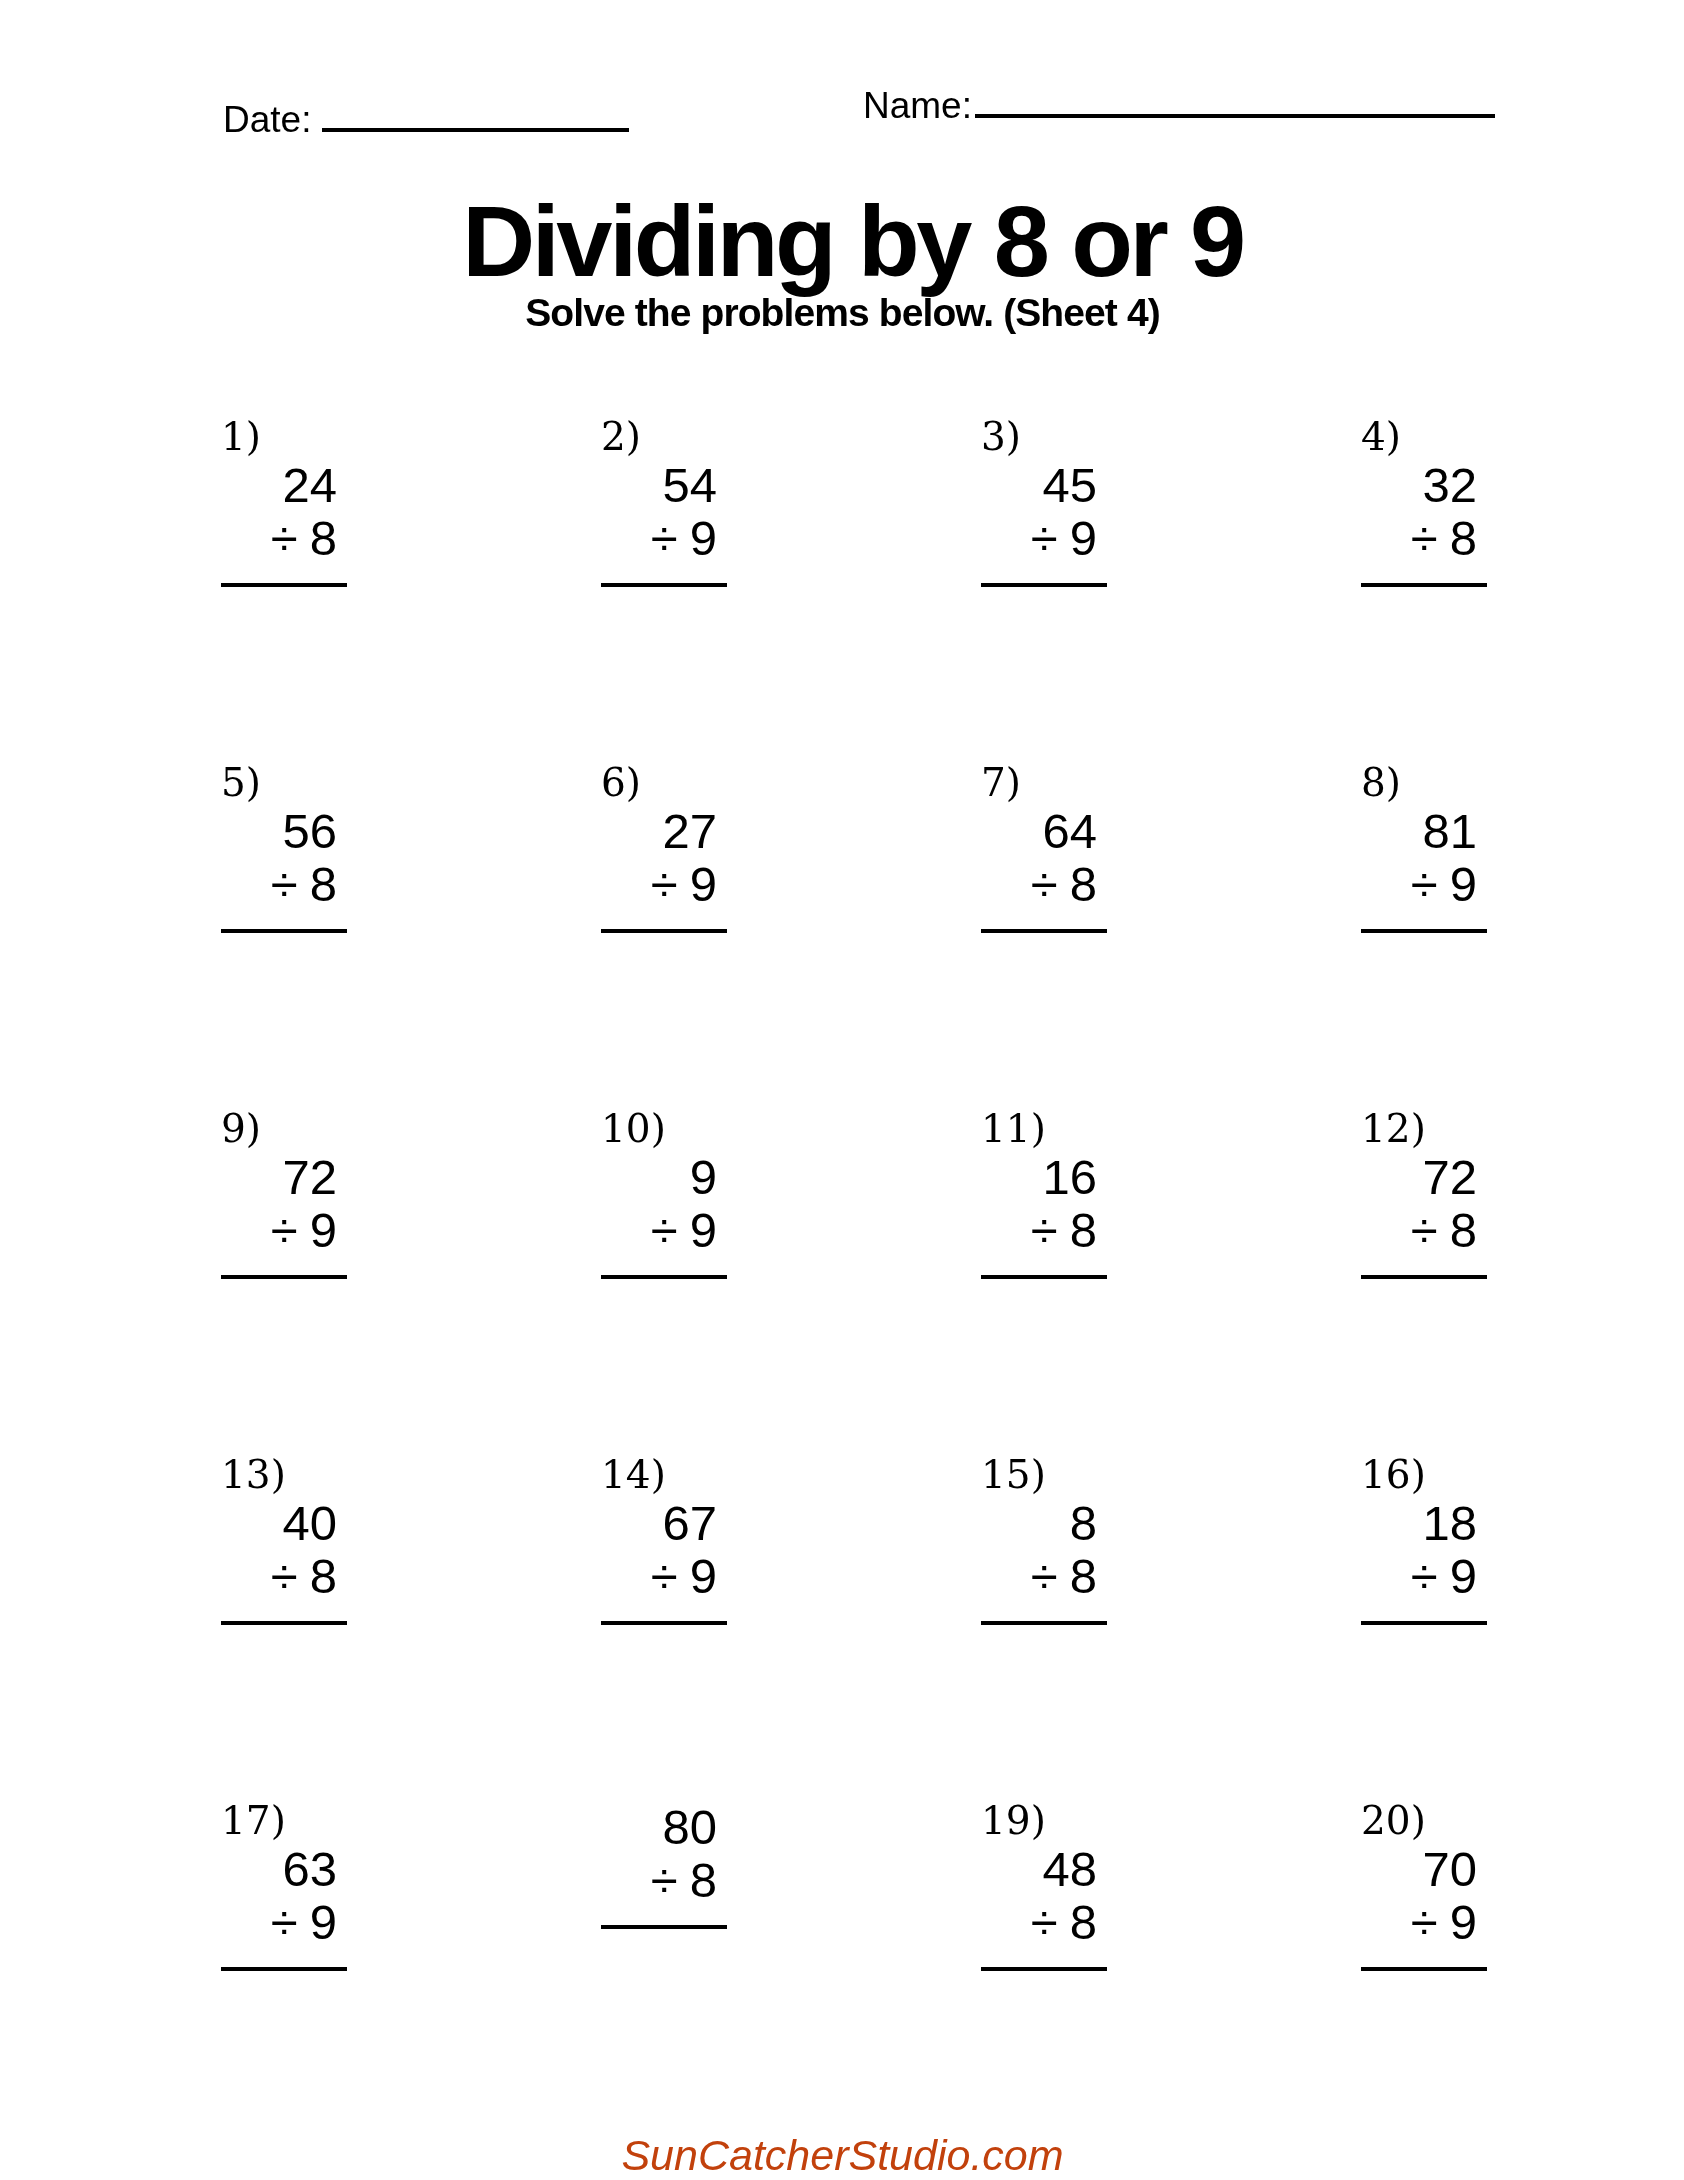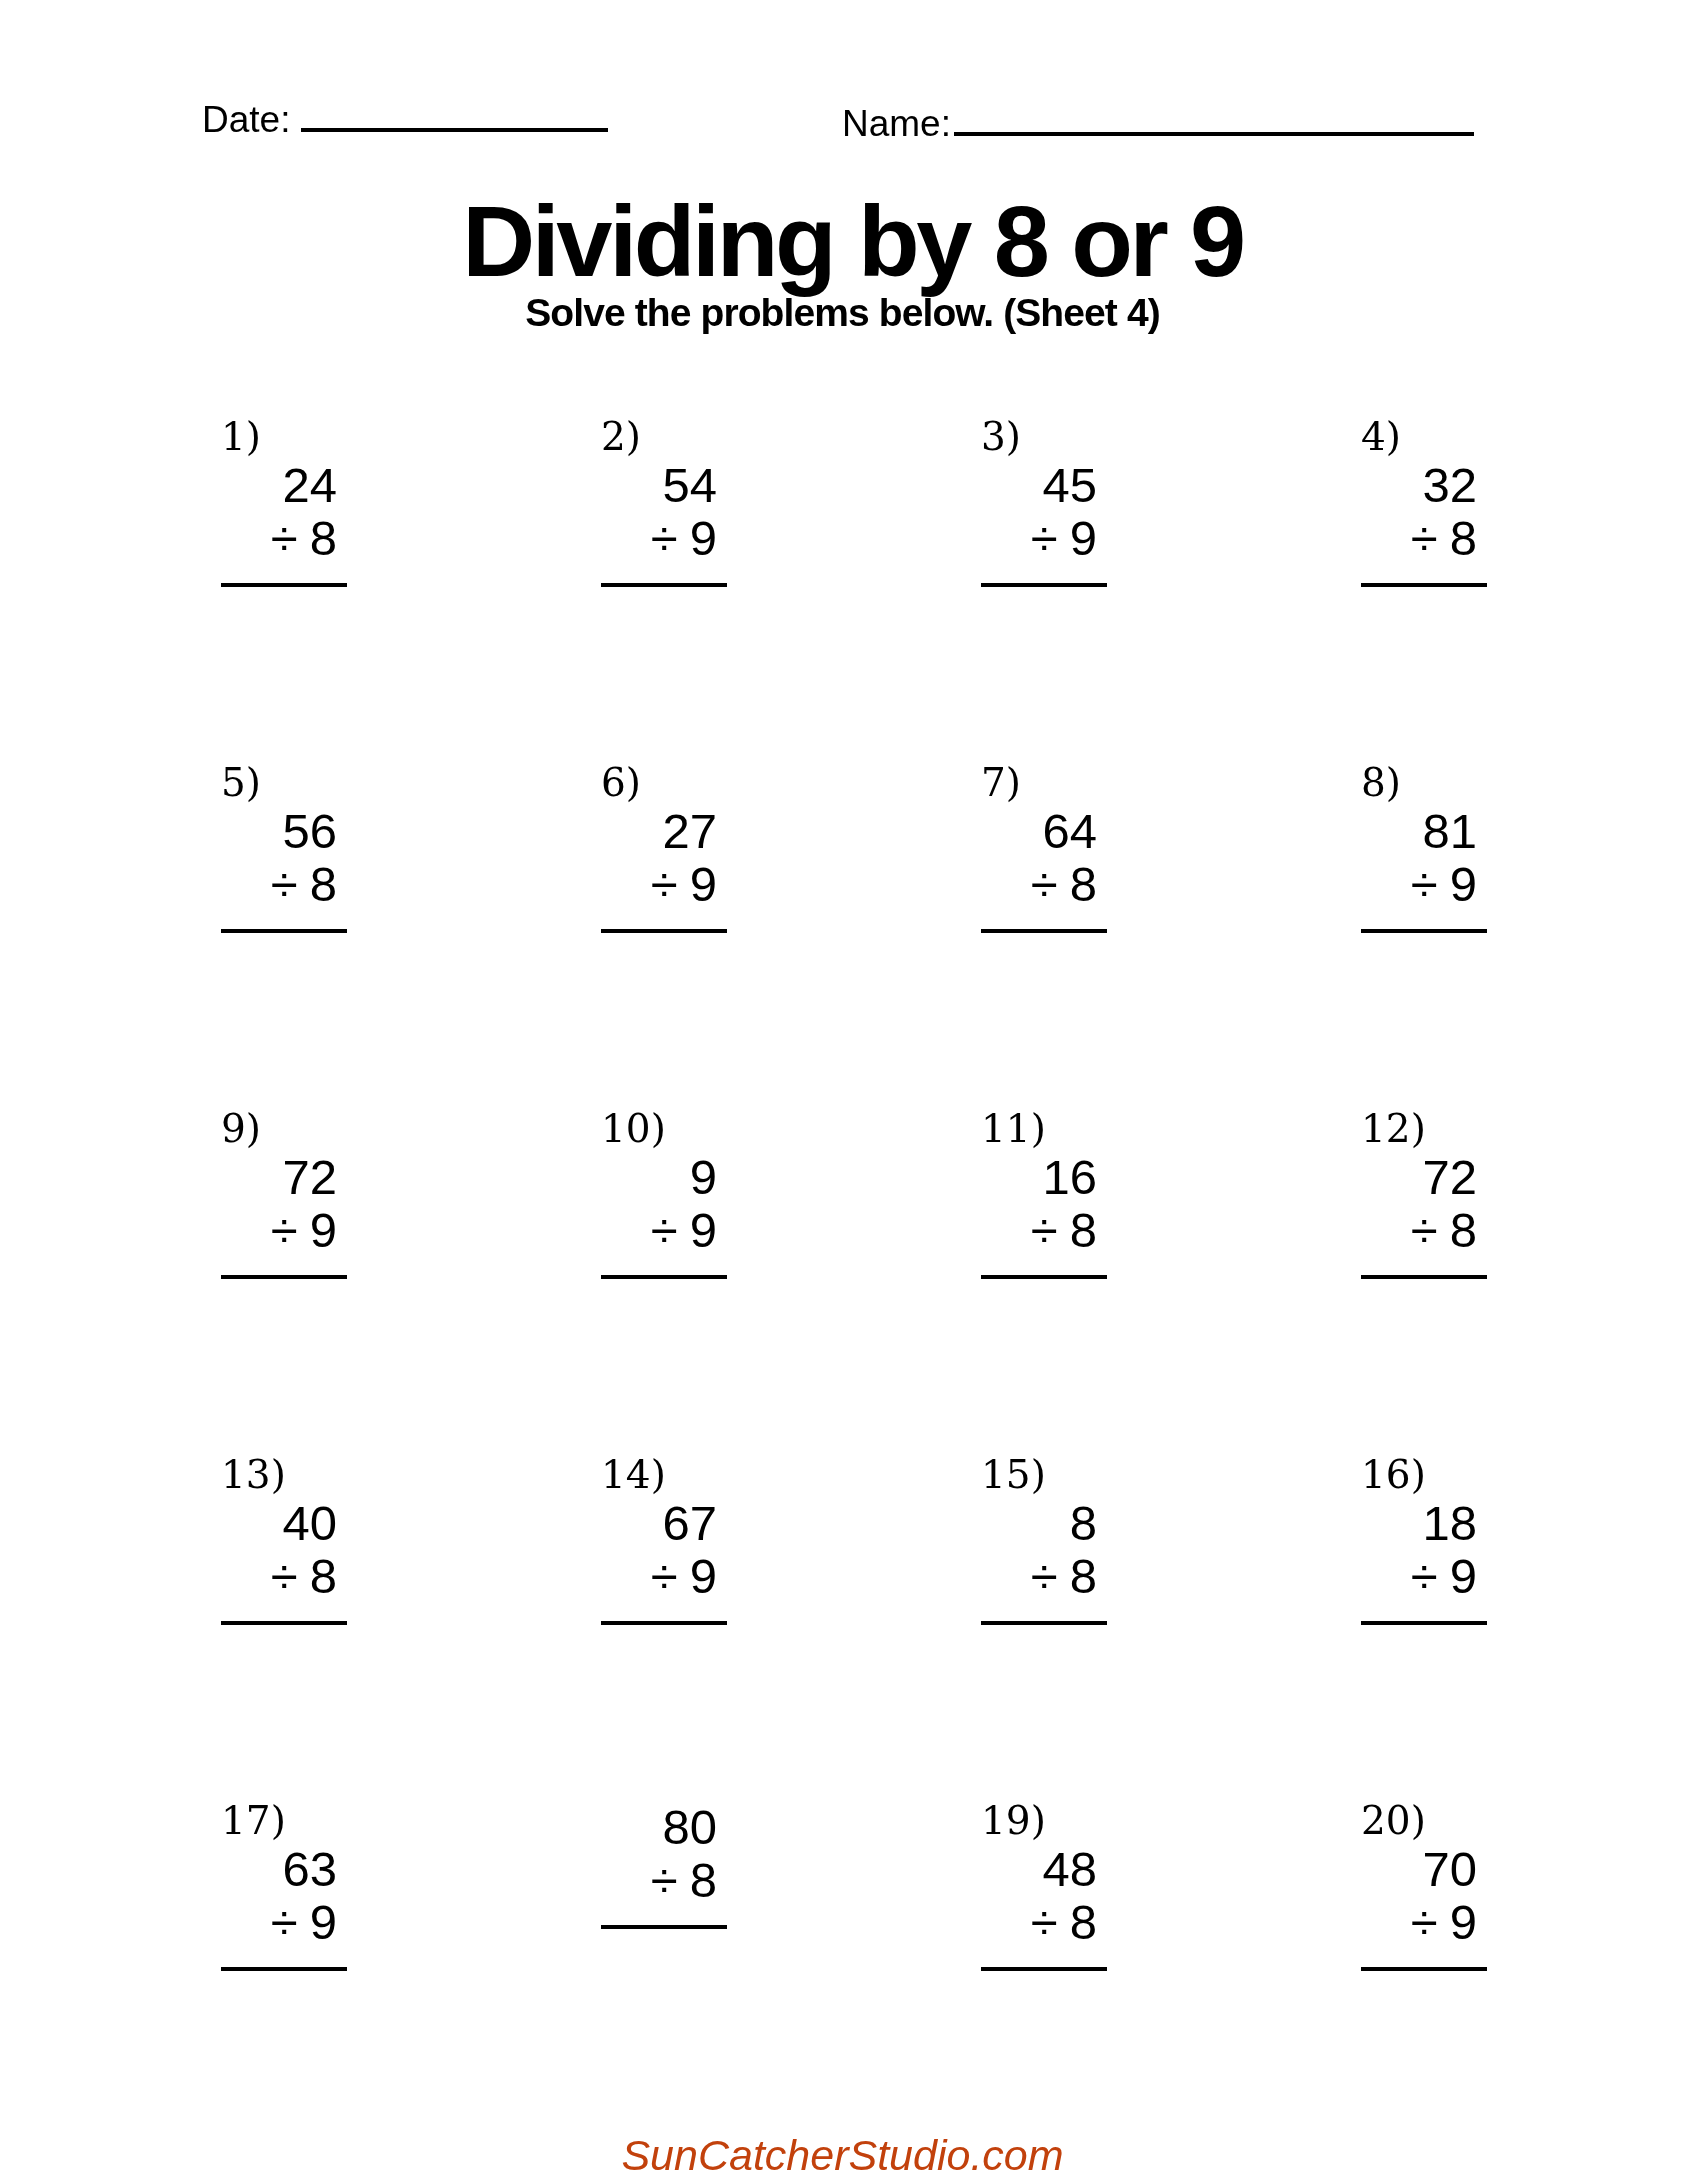--- a/index.html
+++ b/index.html
@@ -14,33 +14,34 @@
     background: #ffffff;
     font-family: "Liberation Sans", sans-serif;
     color: #000000;
     overflow: hidden;
   }
 
   
   .field {
     position: absolute;
     white-space: nowrap;
+    margin-left: 21px;
   }
   .field-label {
     font-size: 37px;
     color: #000;
   }
   .blank-line {
     display: inline-block;
     border-bottom: 4.3px solid #000;
     height: 0.9px;
   }
   .date-field { left: 202px; top: 99px; }
   .date-line  { width: 307px; margin-left: 10.2px; }
-  .name-field { left: 842px; top: 103px; }
+  .name-field { left: 842px; top: 85px; }
   .name-line  { width: 520px; margin-left: 2.6px; }
 
   
   .title {
     position: absolute;
     top: 181px;
     left: 0;
     width: 100%;
     margin: 10px;
     text-align: center;

